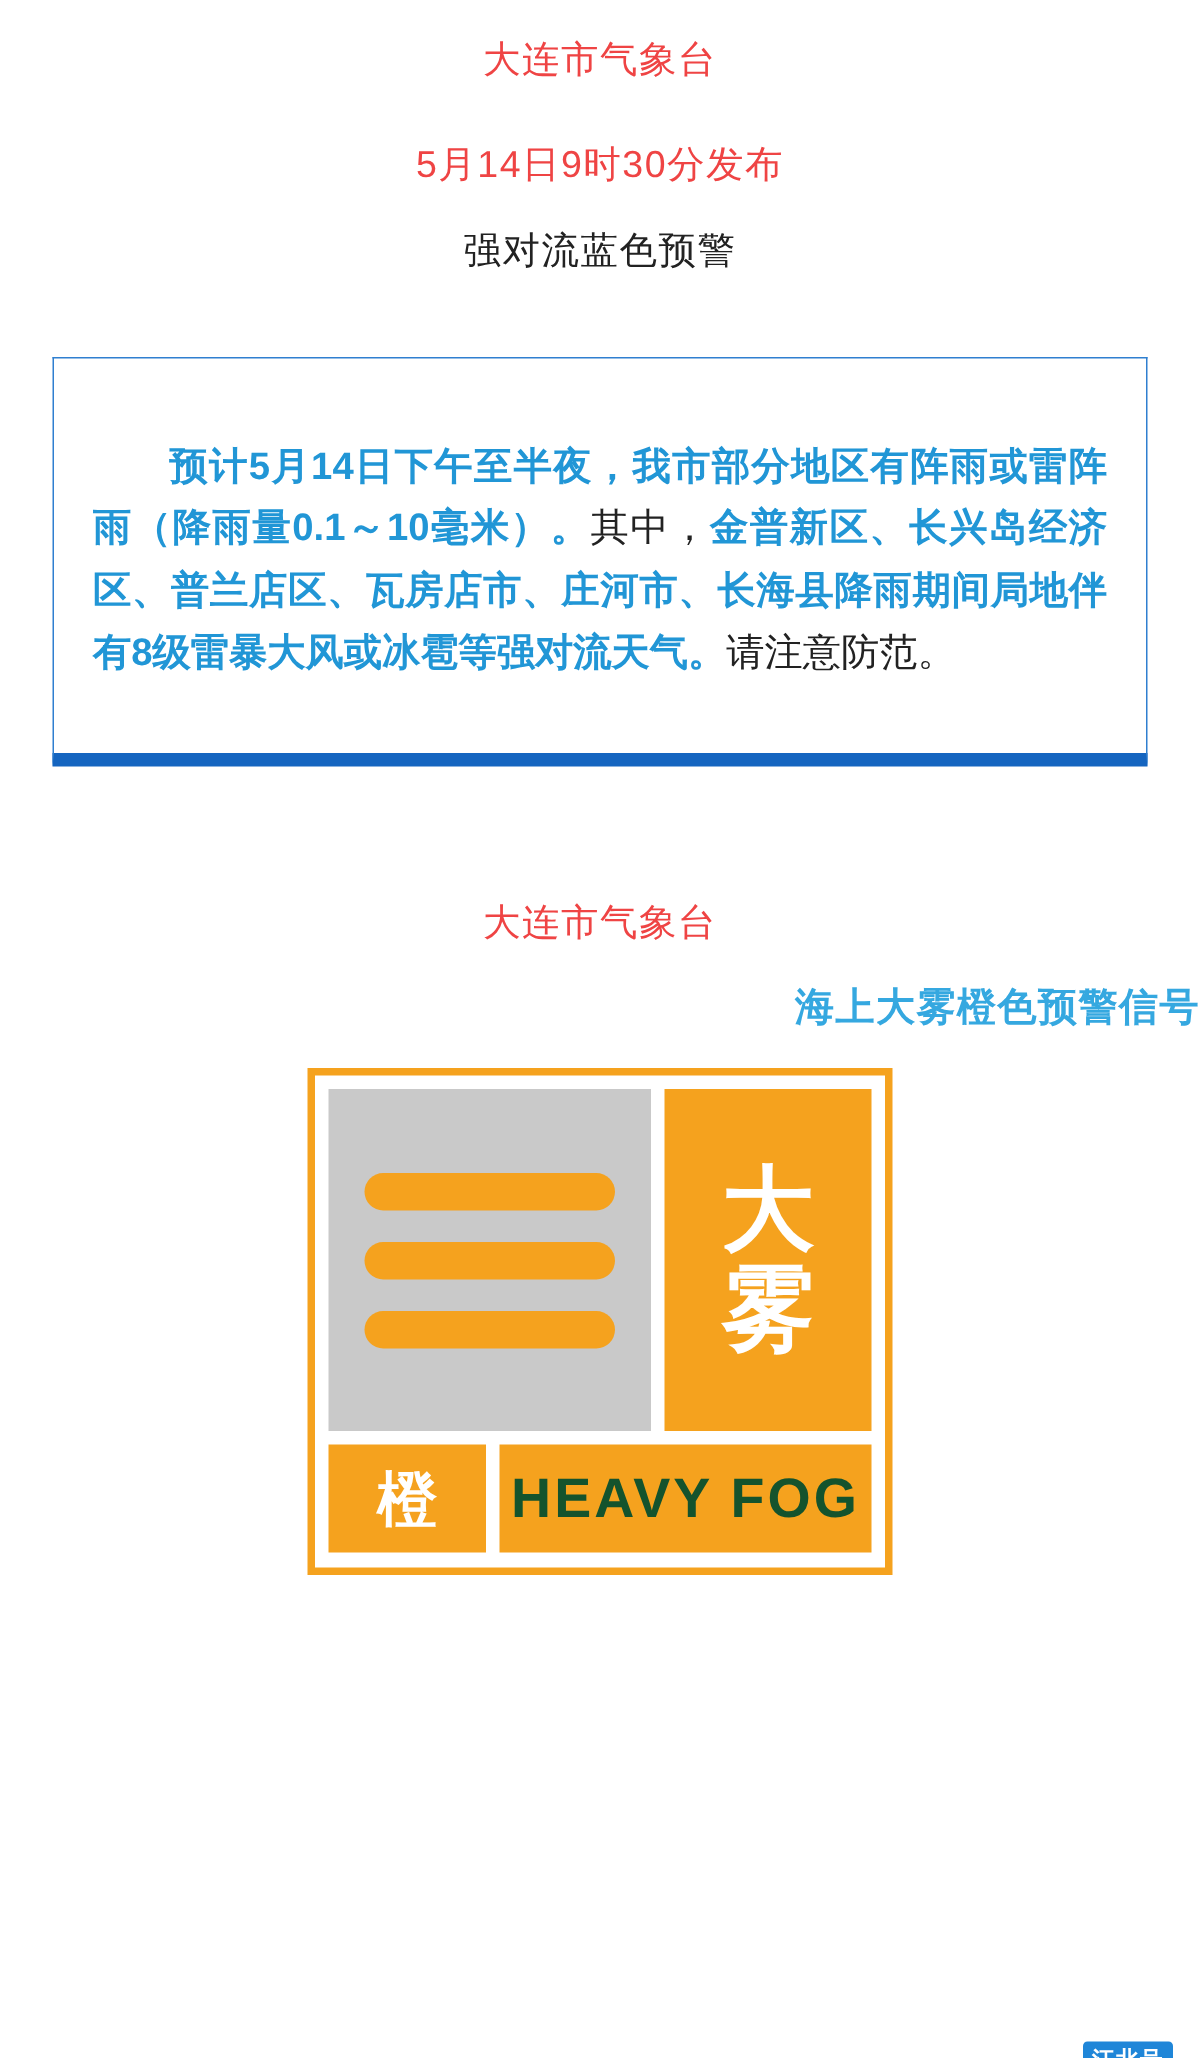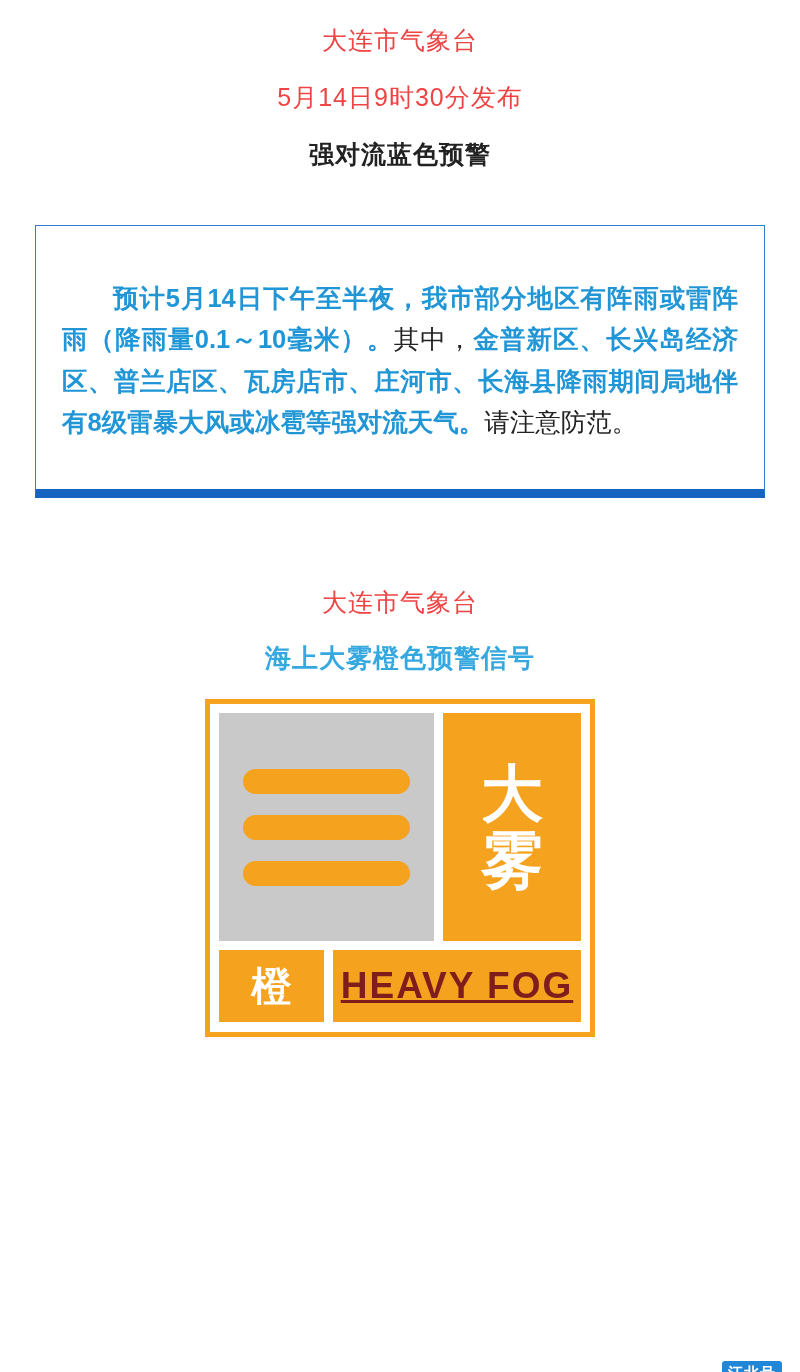--- a/index.html
+++ b/index.html
@@ -25,24 +25,24 @@
   
   .hdr {
     text-align: center;
     font-size: 25px;
     line-height: 1.0;
     color: #ef4444;
     letter-spacing: 1px;
     font-weight: 400;
   }
   .hdr-1 { margin-top: 28px; }
-  .hdr-2 { margin-top: 32px; }
+  .hdr-2 { margin-top: 45px; }
   .hdr-3 {
     margin-top: 32px;
-    font-weight: 700;
+    font-weight: 400;
     color: #222222;
   }
 
   
   .notice-box {
     margin: 58px 35px 0 35px;
     border: 1px solid #2f7fd0;
     border-bottom: 9px solid #1565c0;
     background: #ffffff;
     box-sizing: border-box;
@@ -62,20 +62,21 @@
   }
 
   
   .hdr2-1 { margin-top: 92px; }
   .hdr2-2 { margin-top: 32px; }
   .hdr2-3 {
     margin-top: 30px;
     font-weight: 700;
     color: #35a8e0;
     font-size: 26px;
+    text-align: right;
   }
 
   
   .sign-wrap {
     margin-top: 28px;
     display: flex;
     justify-content: center;
   }
   .sign {
     width: 390px;
@@ -133,29 +134,28 @@
     color: #ffffff;
     display: flex;
     align-items: center;
     justify-content: center;
     font-size: 40px;
     font-weight: 700;
   }
   .en-panel {
     flex: 1 1 auto;
     background: #f5a21e;
-    color: #7f1d1d;
+    color: #14532d;
     display: flex;
     align-items: center;
     justify-content: center;
     font-size: 37px;
     font-weight: 700;
     letter-spacing: 2px;
     font-family: "Liberation Sans", "DejaVu Sans", sans-serif;
-    text-decoration: underline;
   }
 
   
   .watermark {
     position: absolute;
     right: 18px;
     bottom: 14px;
     display: flex;
     align-items: center;
     gap: 5px;

